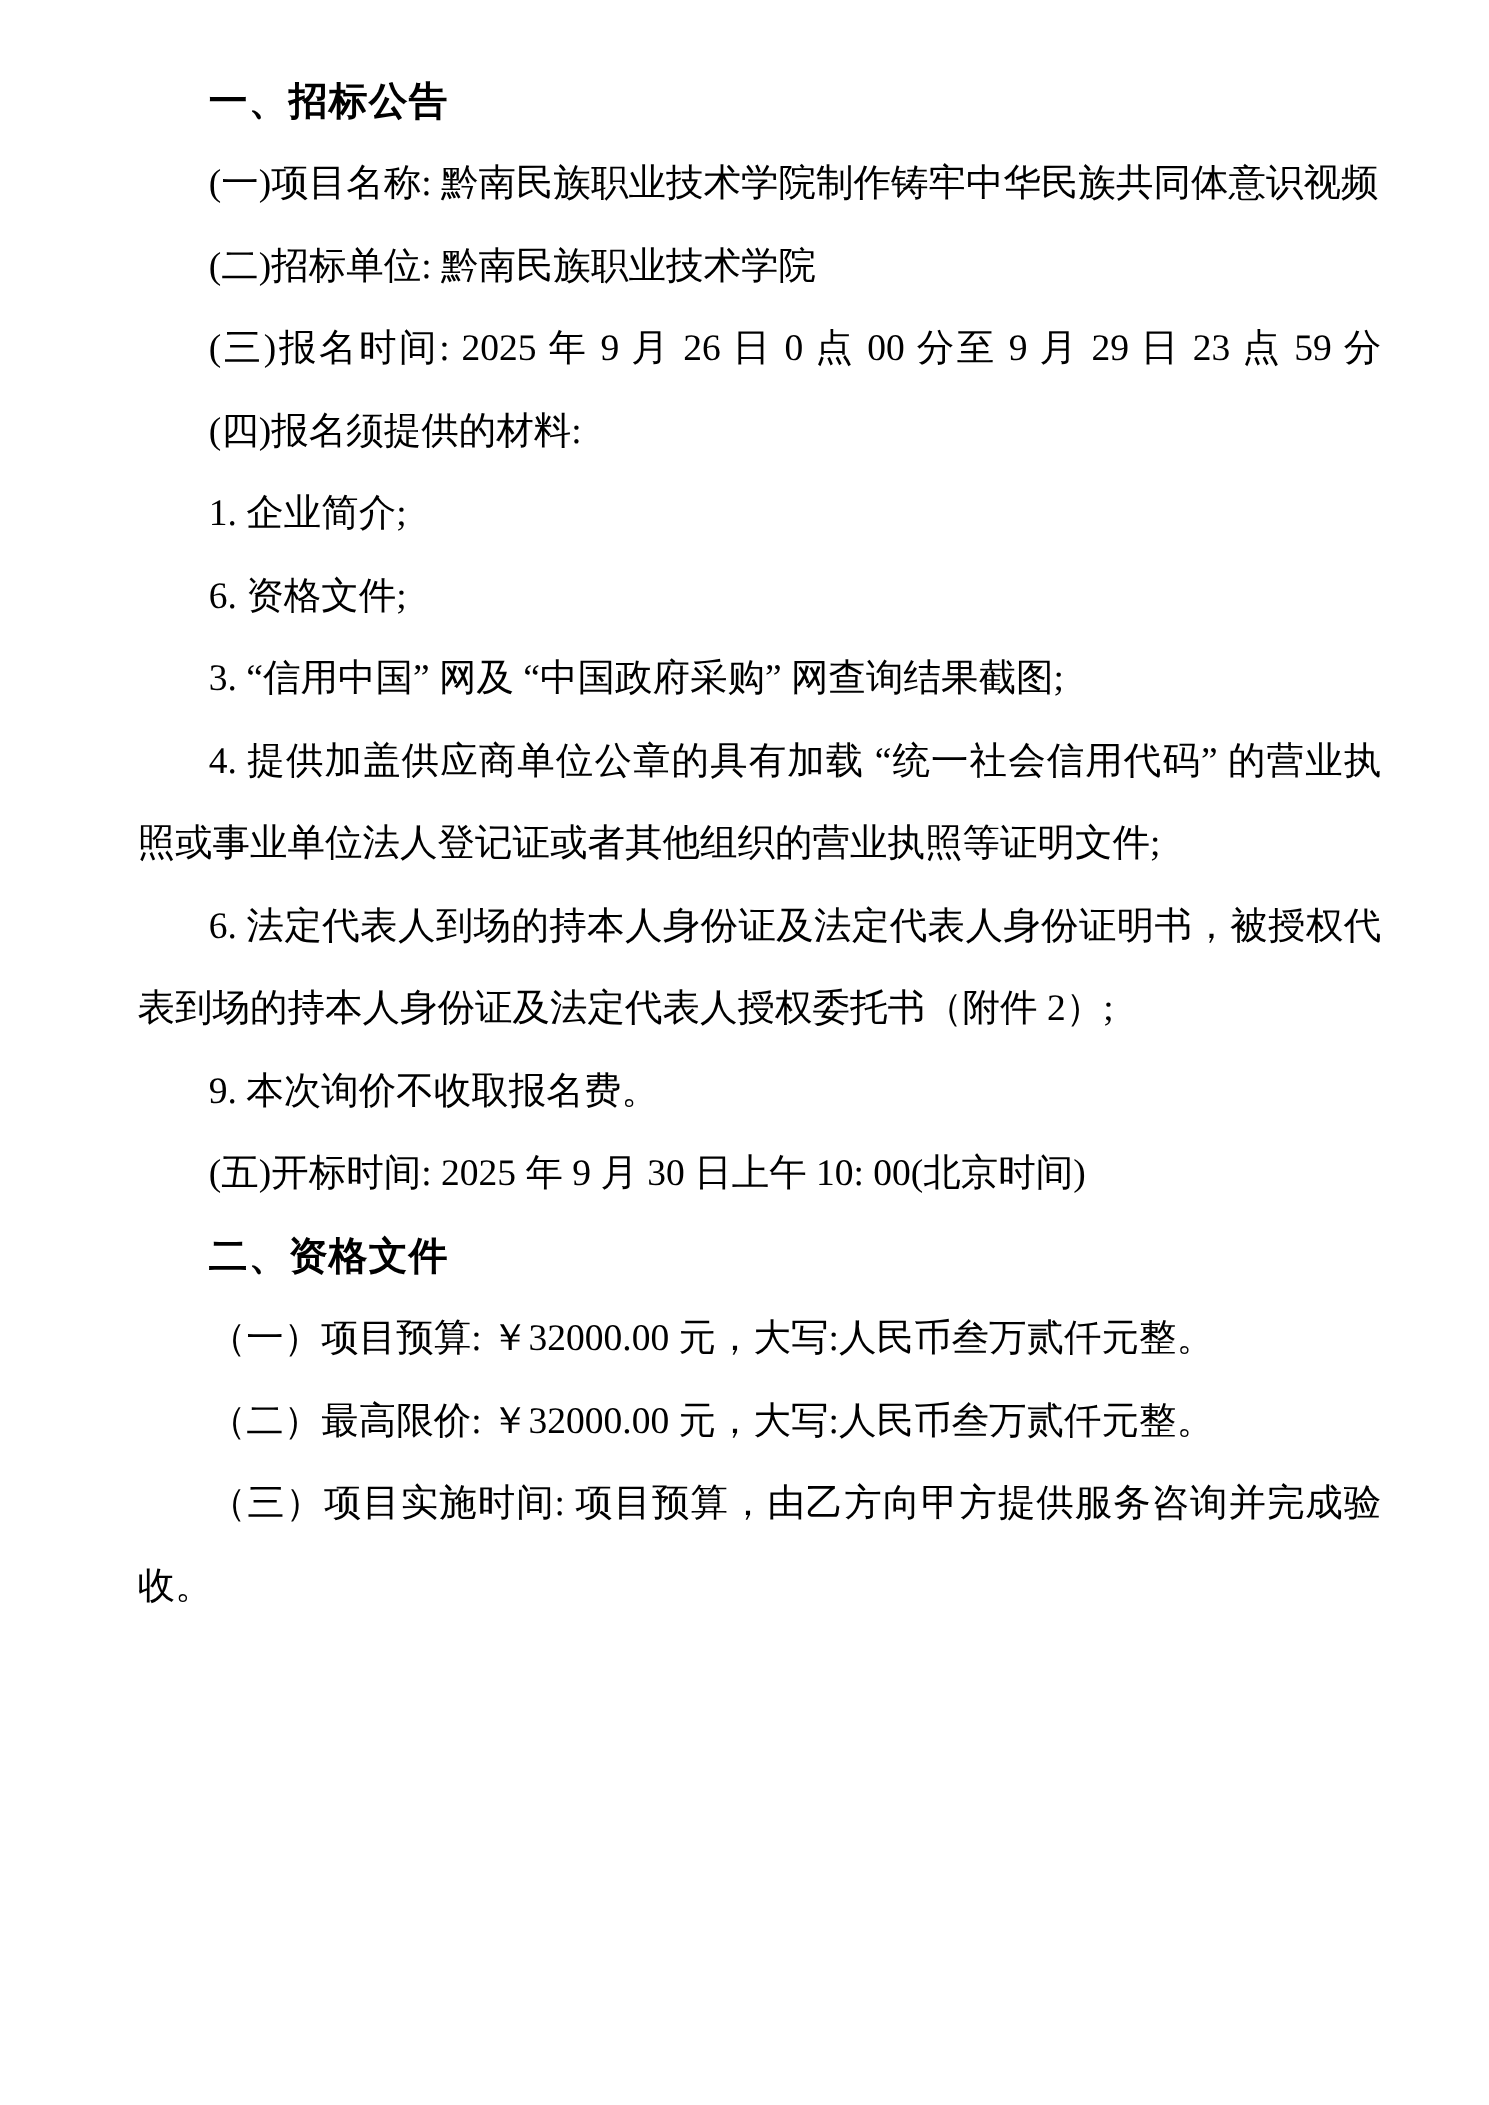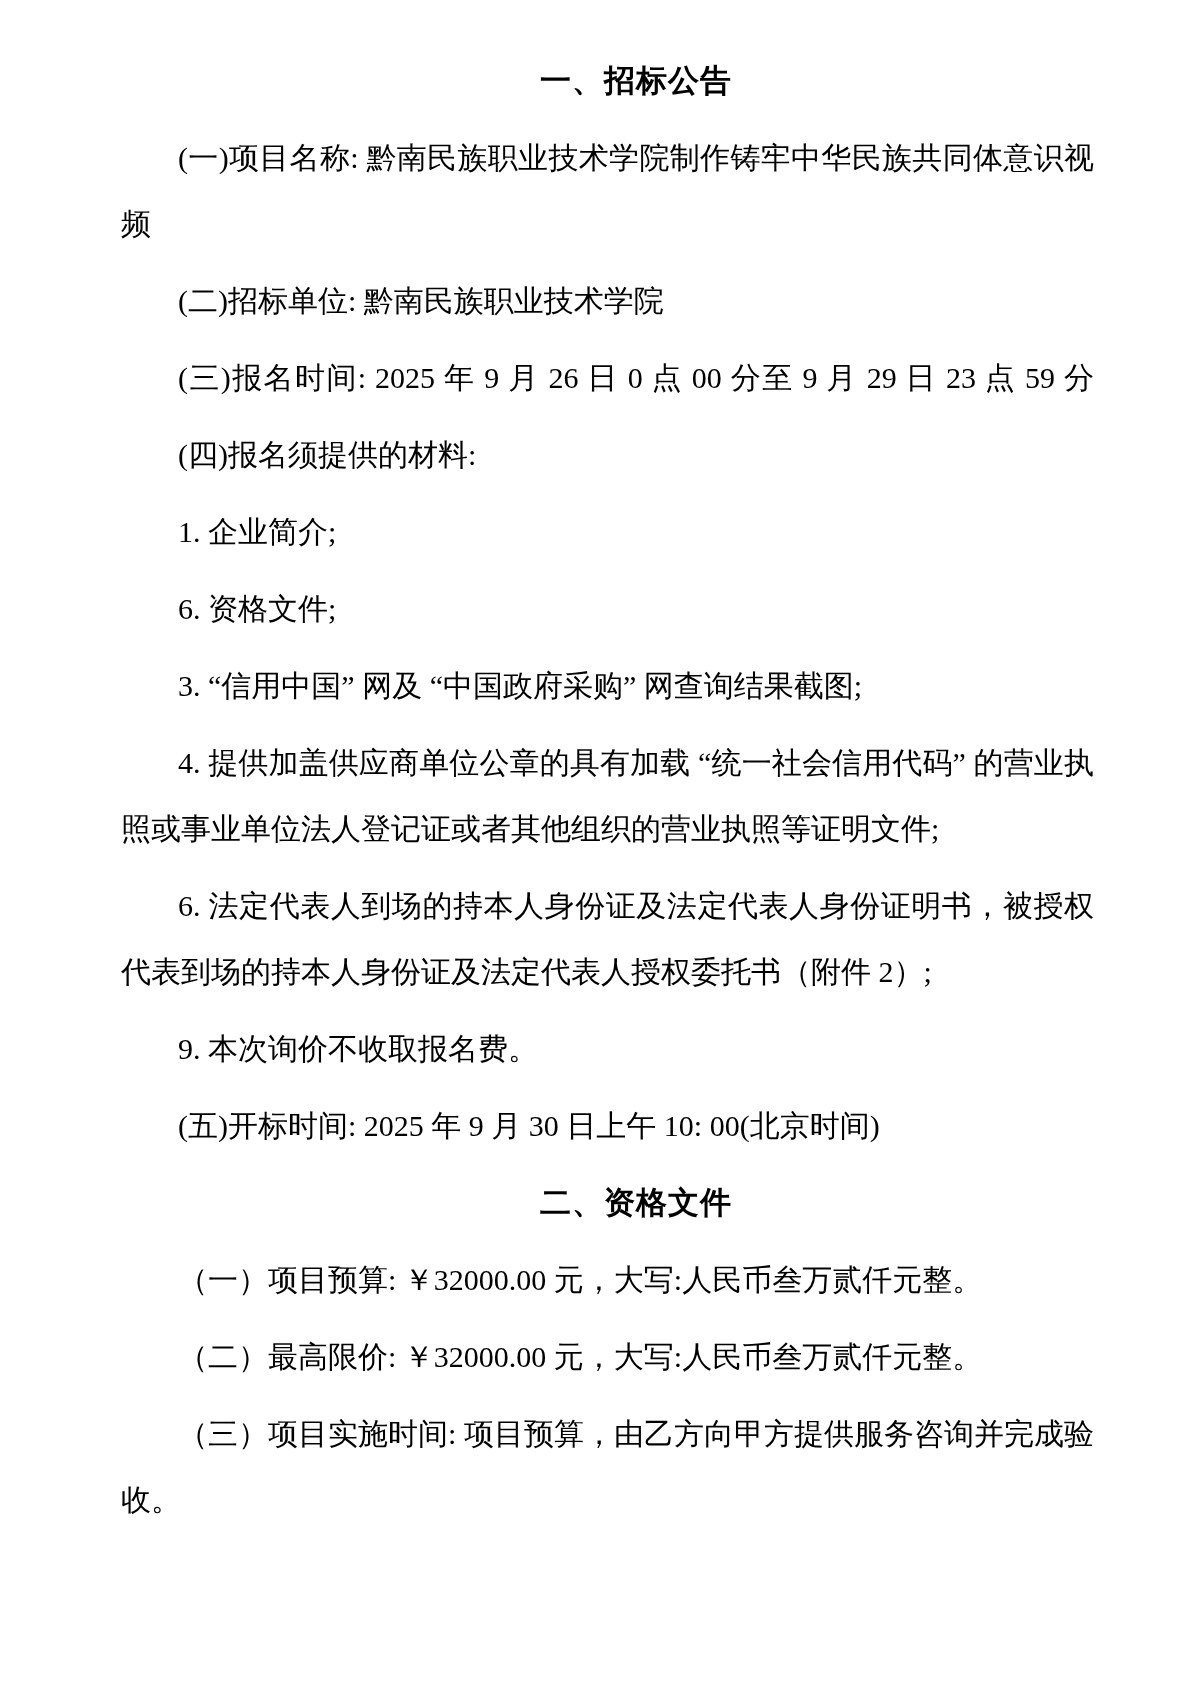--- a/index.html
+++ b/index.html
@@ -21,24 +21,23 @@
     padding: 48px 86px 0 110px;
   }
   .heading {
     margin: 0;
     font-size: 31px;
     line-height: 66px;
     font-weight: bold;
     text-indent: 57px;
     font-family: "Liberation Sans", "DejaVu Sans", sans-serif;
     letter-spacing: 1px;
-    text-align: center;
   }
   .para {
-    margin: 11px;
+    margin: 0;
     font-size: 30px;
     line-height: 66px;
     text-indent: 57px;
     text-align: justify;
     text-justify: inter-ideograph;
     word-break: break-all;
   }
   .para.fill-last {
     text-align-last: justify;
   }

